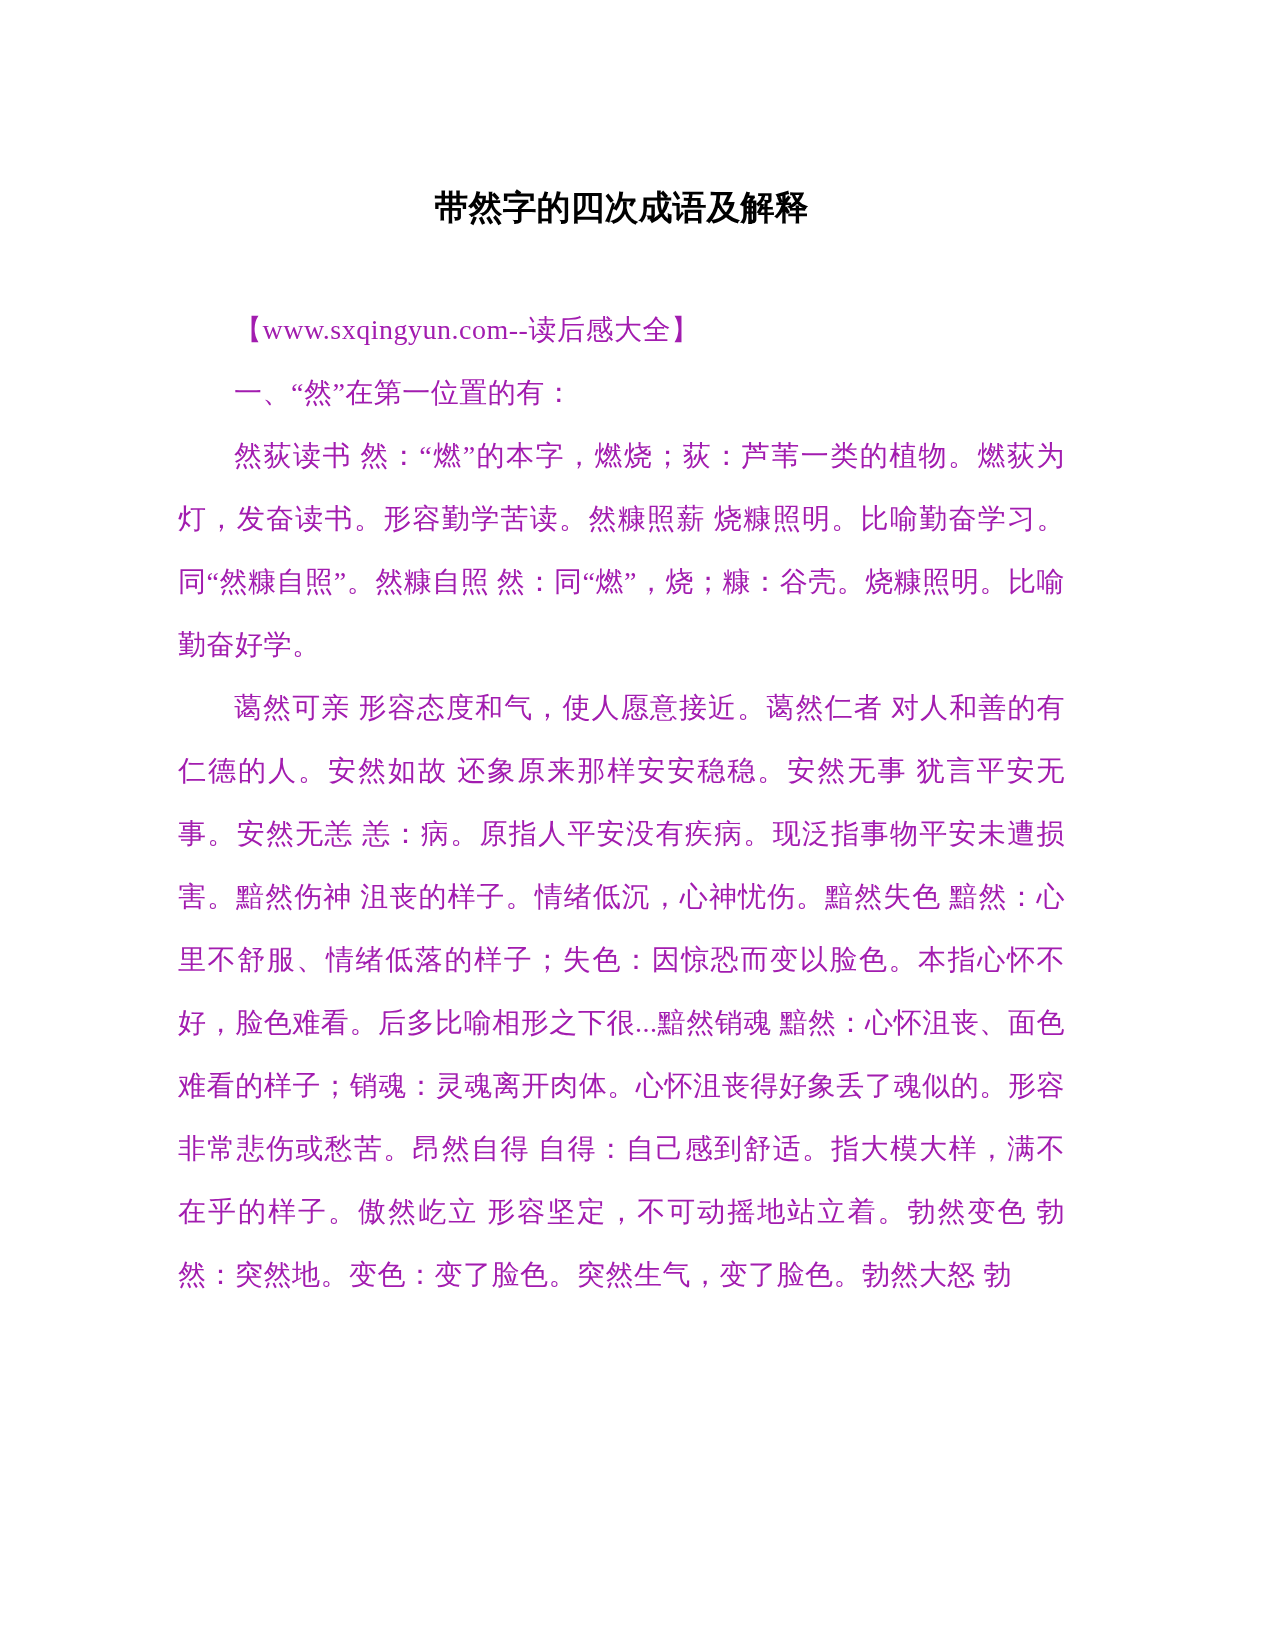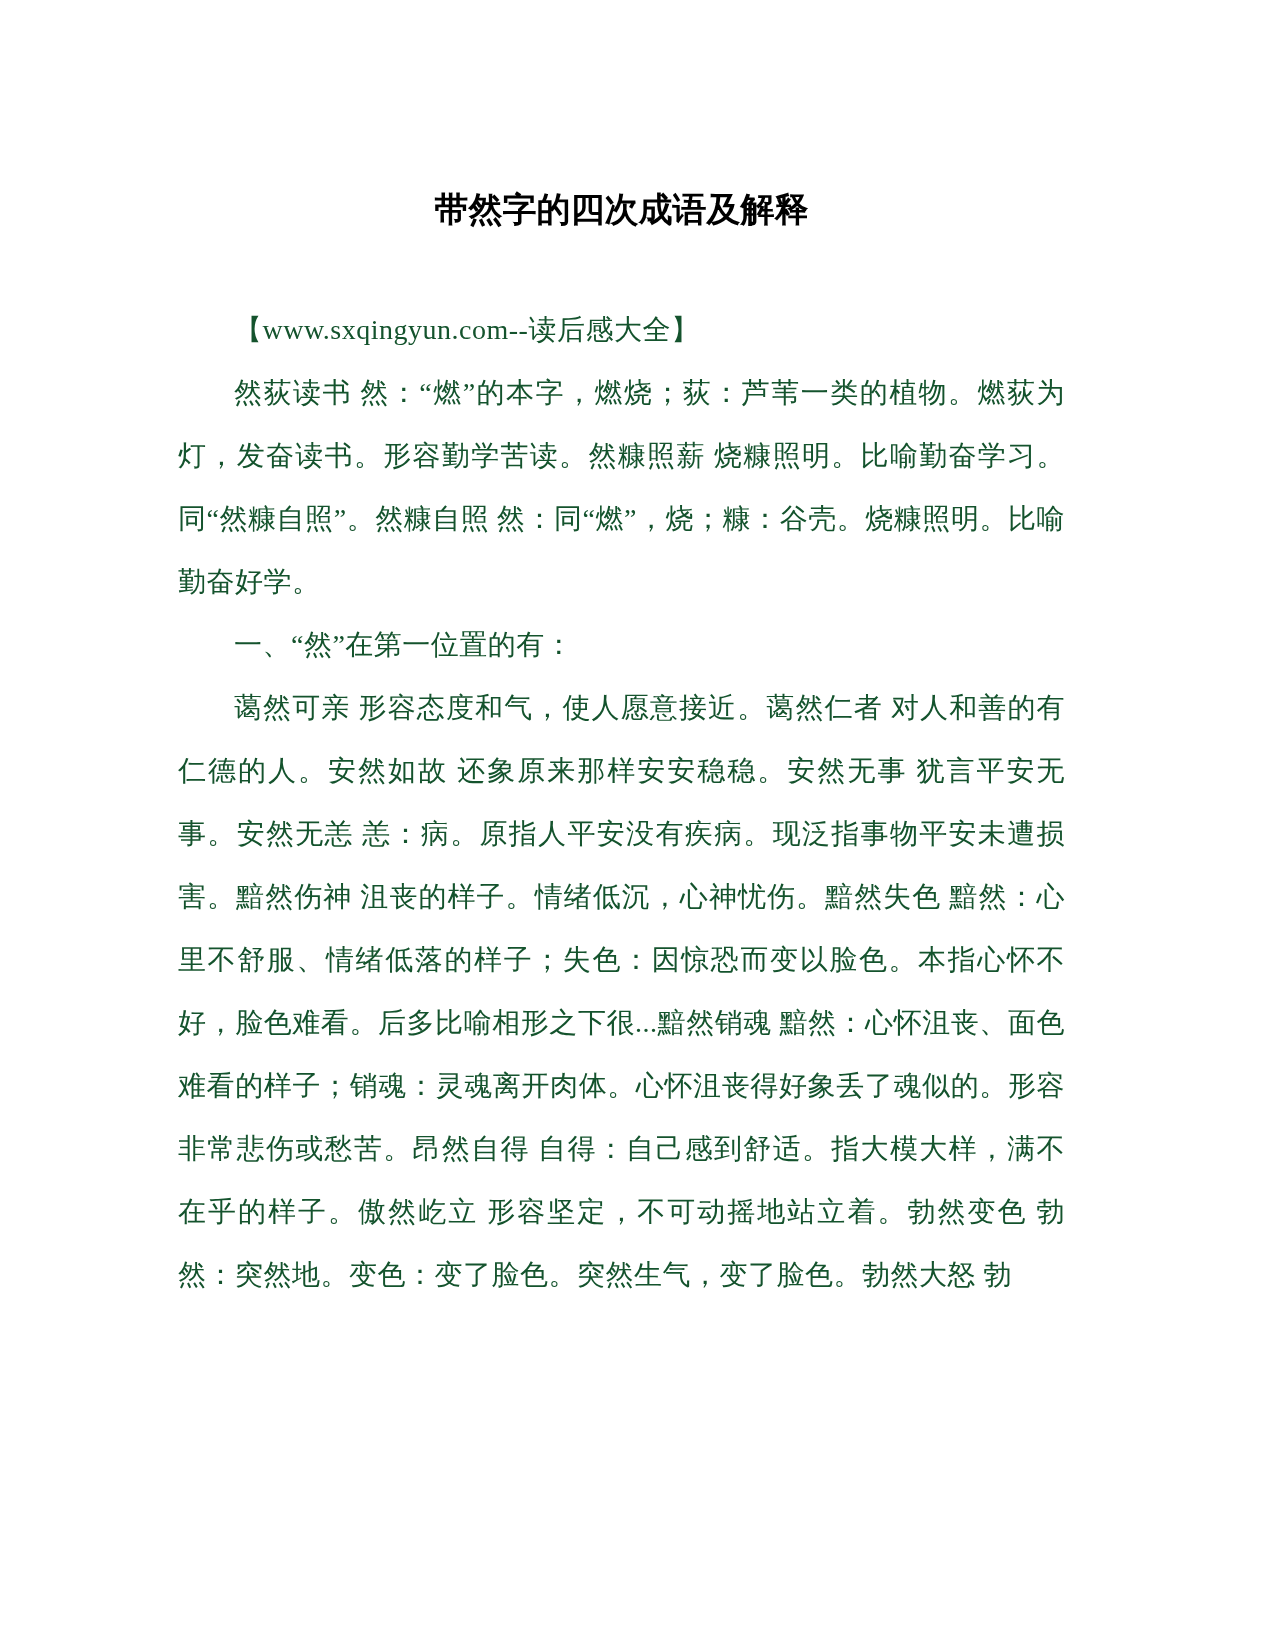--- a/index.html
+++ b/index.html
@@ -21,42 +21,42 @@
     background: #ffffff;
     box-sizing: border-box;
     padding: 186px 210px 0 178px;
   }
   .doc-title {
     margin: 0;
     text-align: center;
     font-size: 34px;
     line-height: 48px;
     font-weight: bold;
-    font-family: Liberation Serif, serif;
+    font-family: Liberation Mono, monospace;
     color: #000000;
   }
   .doc-body {
     margin-top: 64px;
   }
   .doc-body p {
     margin: 0;
     font-size: 28px;
     line-height: 63px;
     text-align: justify;
     text-indent: 2em;
-    color: #14532d;
+    color: #a21caf;
     letter-spacing: 0.5px;
     word-break: break-all;
   }
 </style>
 </head>
 <body>
 
 <div class="page">
   <h1 class="doc-title">带然字的四次成语及解释</h1>
 
   <div class="doc-body">
     <p>【www.sxqingyun.com--读后感大全】</p>
+    <p>一、“然”在第一位置的有：</p>
     <p>然荻读书 然：“燃”的本字，燃烧；荻：芦苇一类的植物。燃荻为灯，发奋读书。形容勤学苦读。然糠照薪 烧糠照明。比喻勤奋学习。同“然糠自照”。然糠自照 然：同“燃”，烧；糠：谷壳。烧糠照明。比喻勤奋好学。</p>
-    <p>一、“然”在第一位置的有：</p>
     <p>蔼然可亲 形容态度和气，使人愿意接近。蔼然仁者 对人和善的有仁德的人。安然如故 还象原来那样安安稳稳。安然无事 犹言平安无事。安然无恙 恙：病。原指人平安没有疾病。现泛指事物平安未遭损害。黯然伤神 沮丧的样子。情绪低沉，心神忧伤。黯然失色 黯然：心里不舒服、情绪低落的样子；失色：因惊恐而变以脸色。本指心怀不好，脸色难看。后多比喻相形之下很...黯然销魂 黯然：心怀沮丧、面色难看的样子；销魂：灵魂离开肉体。心怀沮丧得好象丢了魂似的。形容非常悲伤或愁苦。昂然自得 自得：自己感到舒适。指大模大样，满不在乎的样子。傲然屹立 形容坚定，不可动摇地站立着。勃然变色 勃然：突然地。变色：变了脸色。突然生气，变了脸色。勃然大怒 勃</p>
   </div>
 </div>
 
 </body></html>

